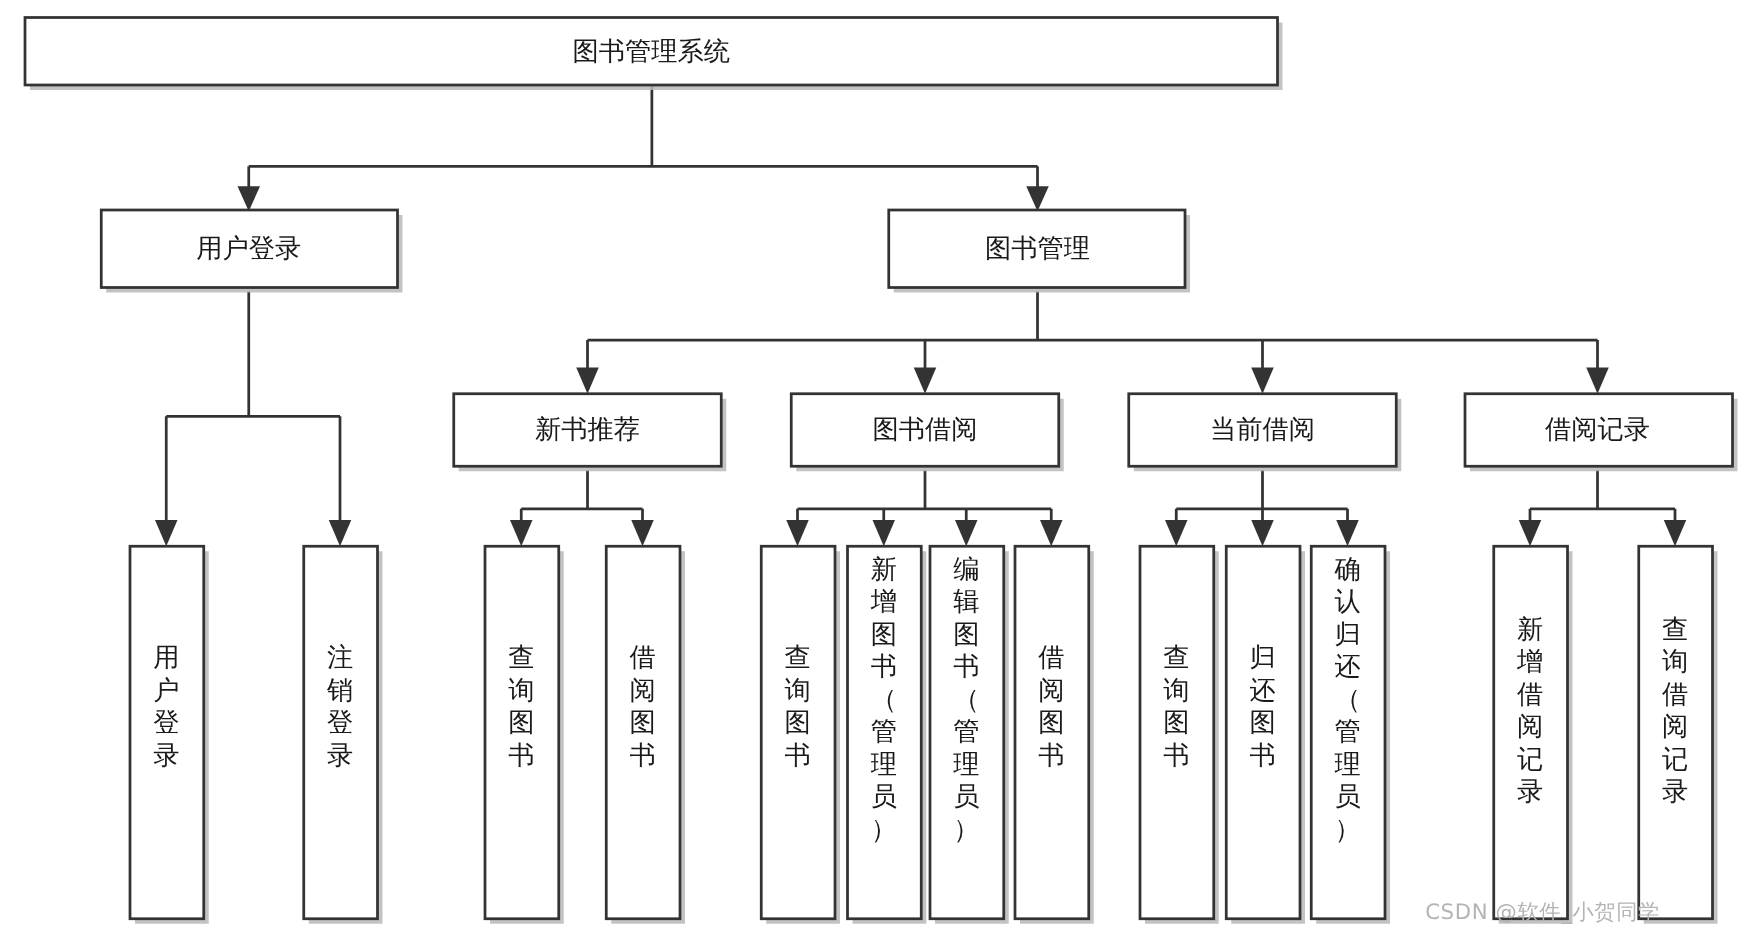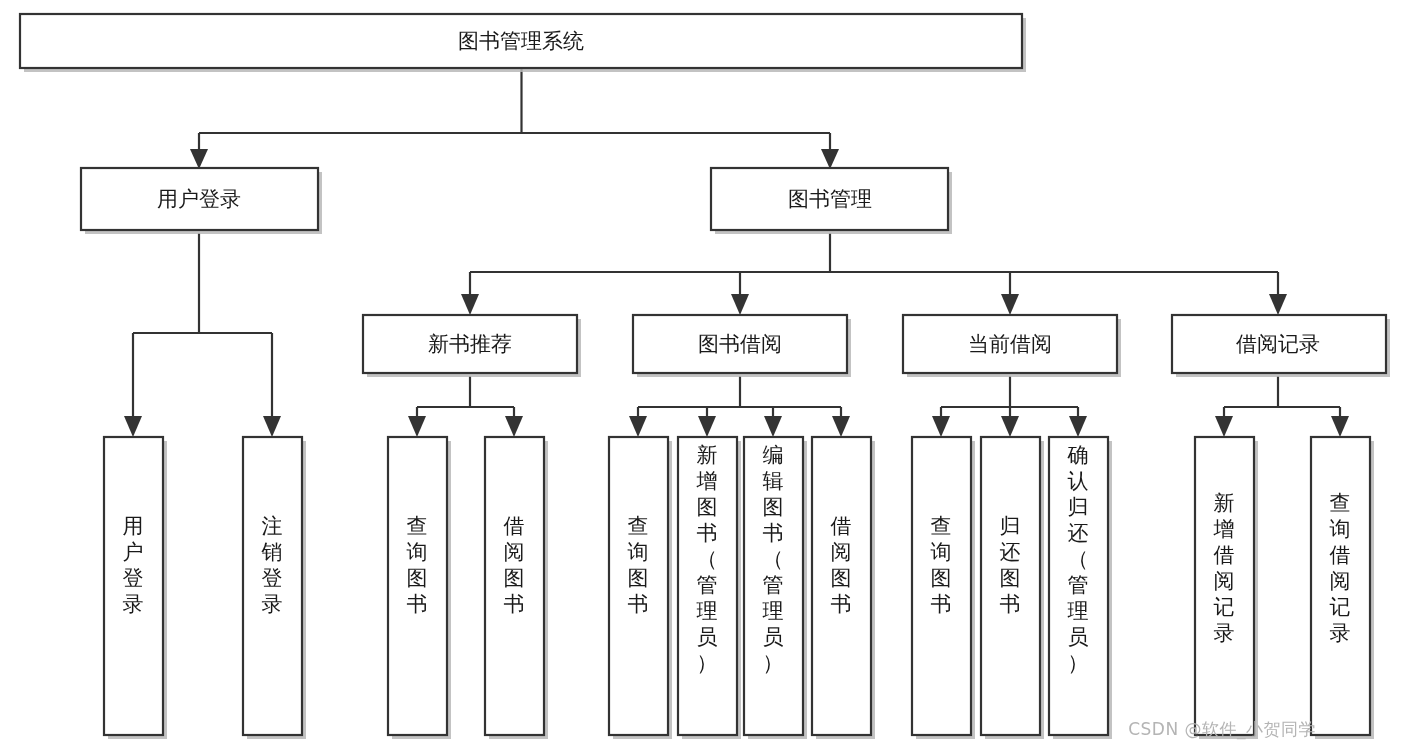--- a/index.html
+++ b/index.html
@@ -53,21 +53,21 @@
     dominant-baseline: middle;
   }
   .node-label-v {
     font-family: "DejaVu Sans", "Liberation Sans", sans-serif;
     font-size: 21px;
     fill: #1a1a1a;
     text-anchor: middle;
   }
   .watermark {
     position: absolute;
-    right: 20px;
+    right: 8px;
     bottom: 6px;
     font-family: "DejaVu Sans", "Liberation Sans", sans-serif;
     font-size: 17px;
     color: #b4b4b4;
     letter-spacing: 0.5px;
     white-space: nowrap;
     user-select: none;
   }
 </style>
 </head>

